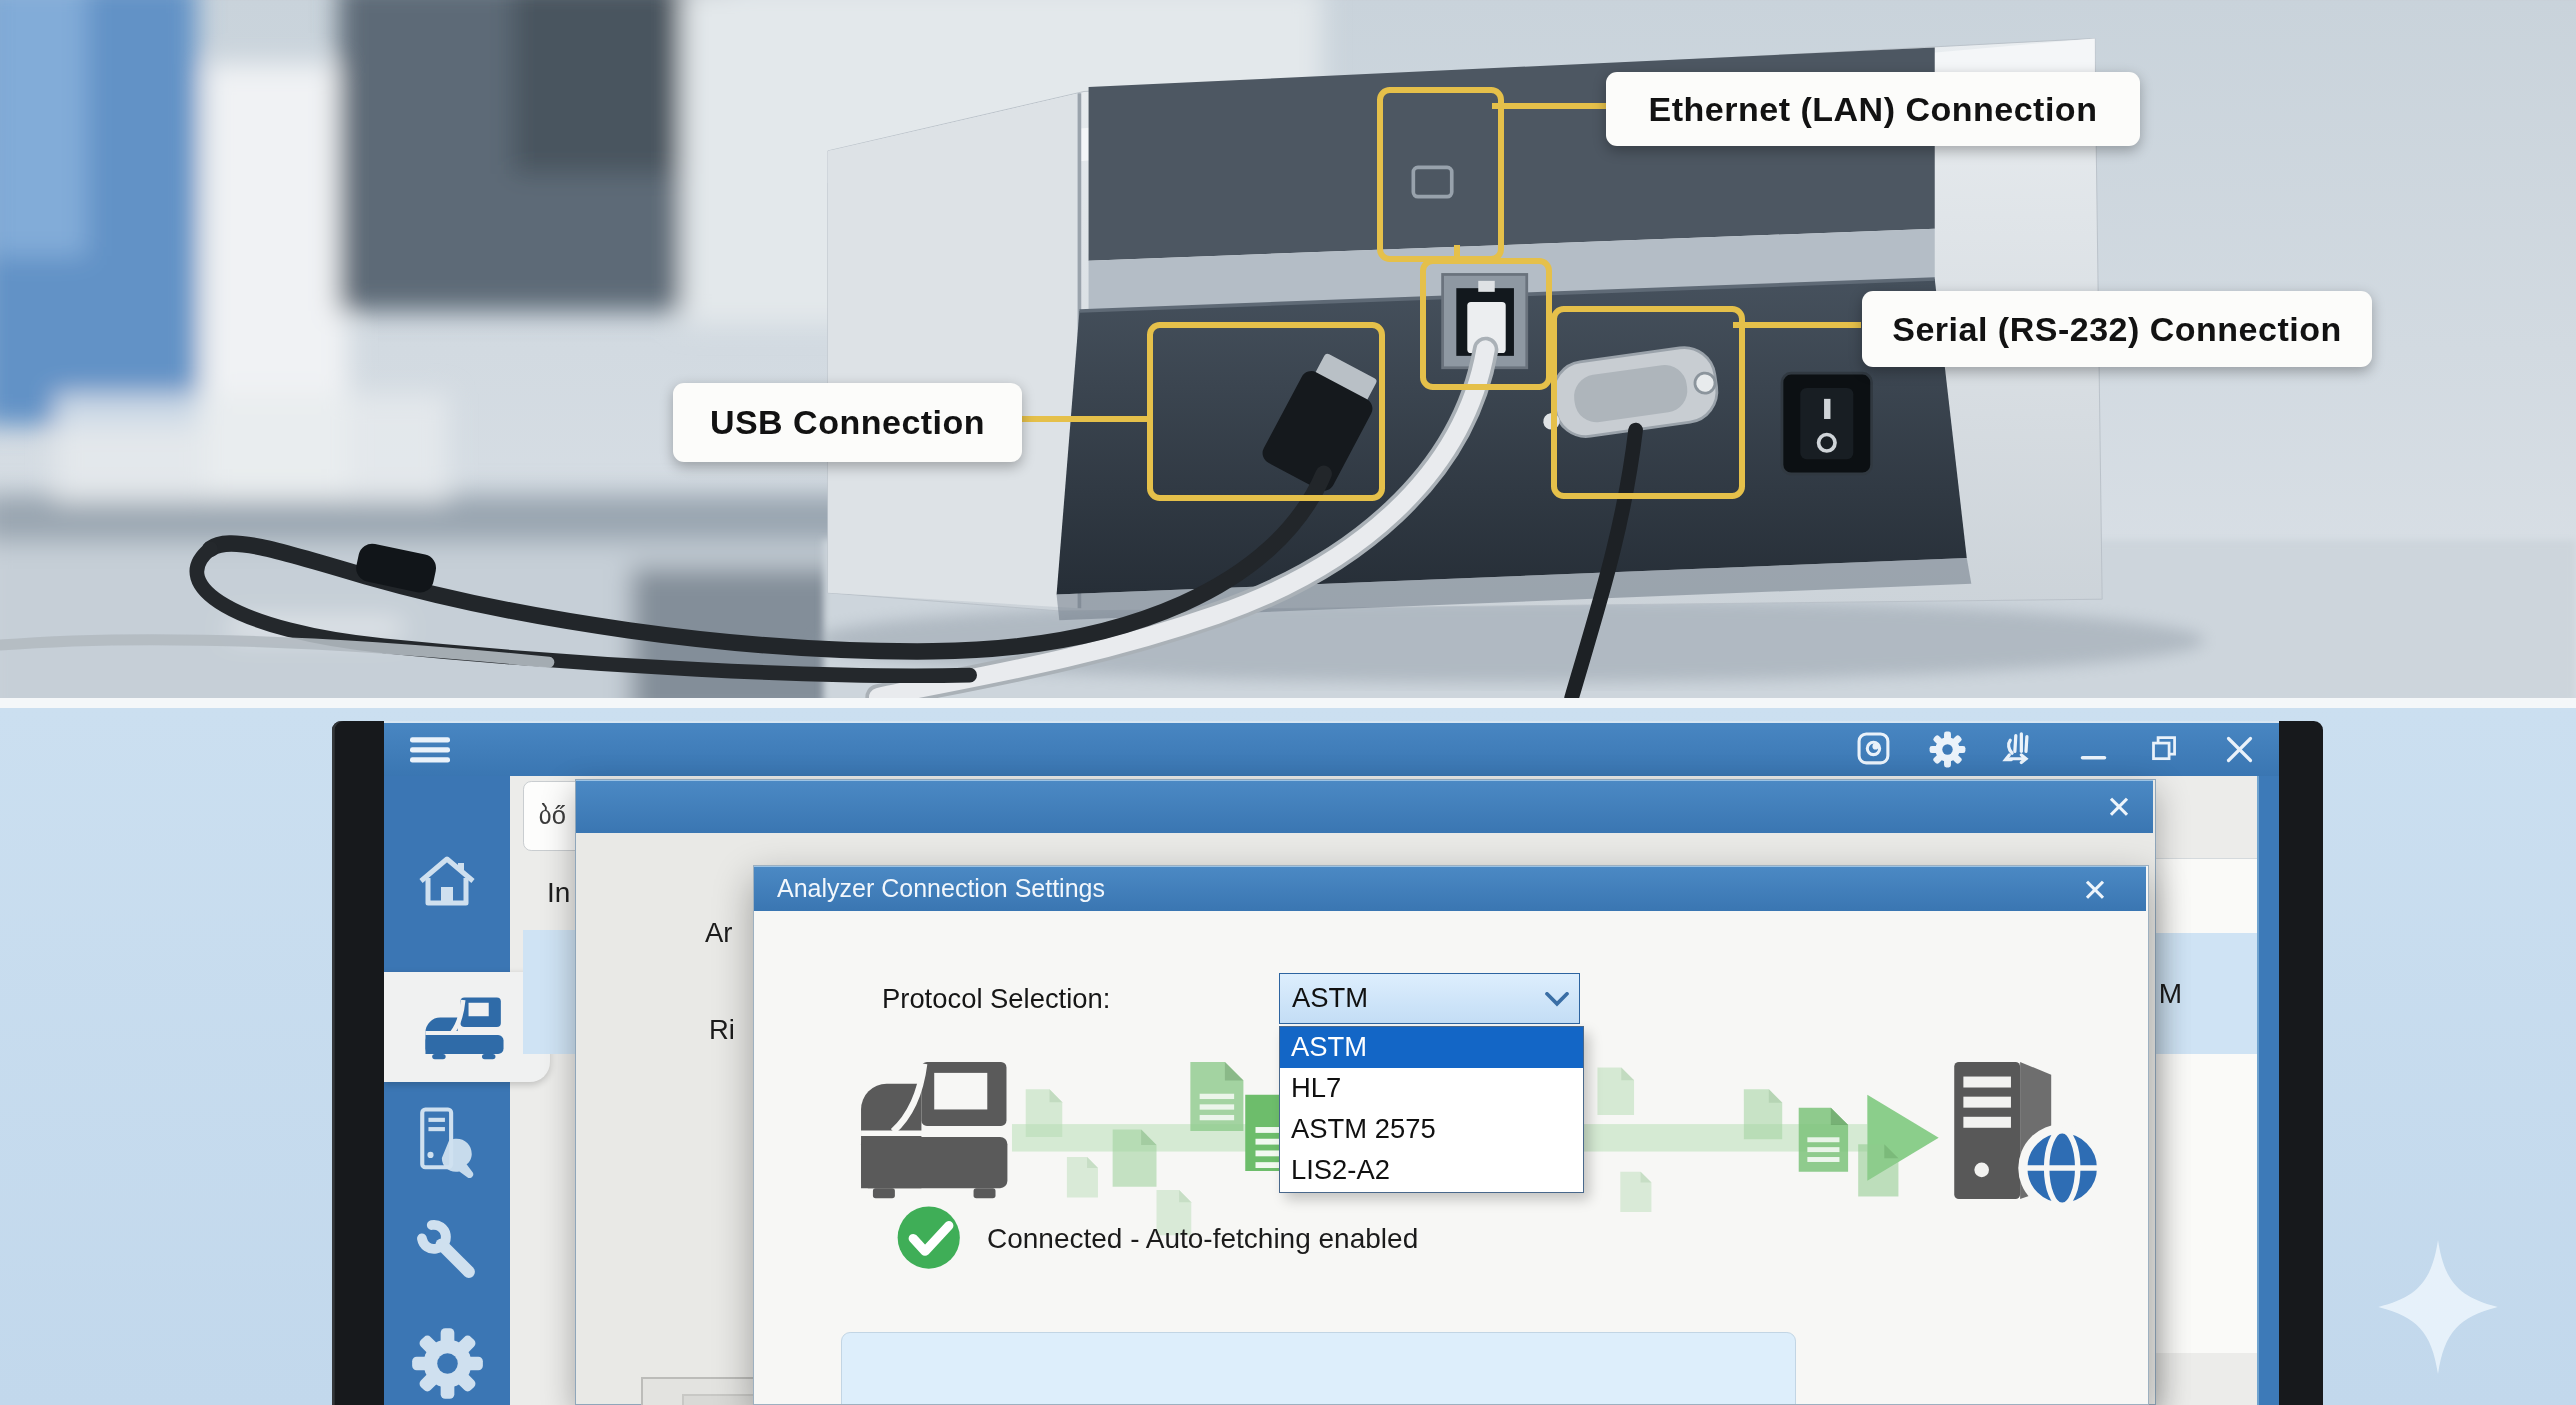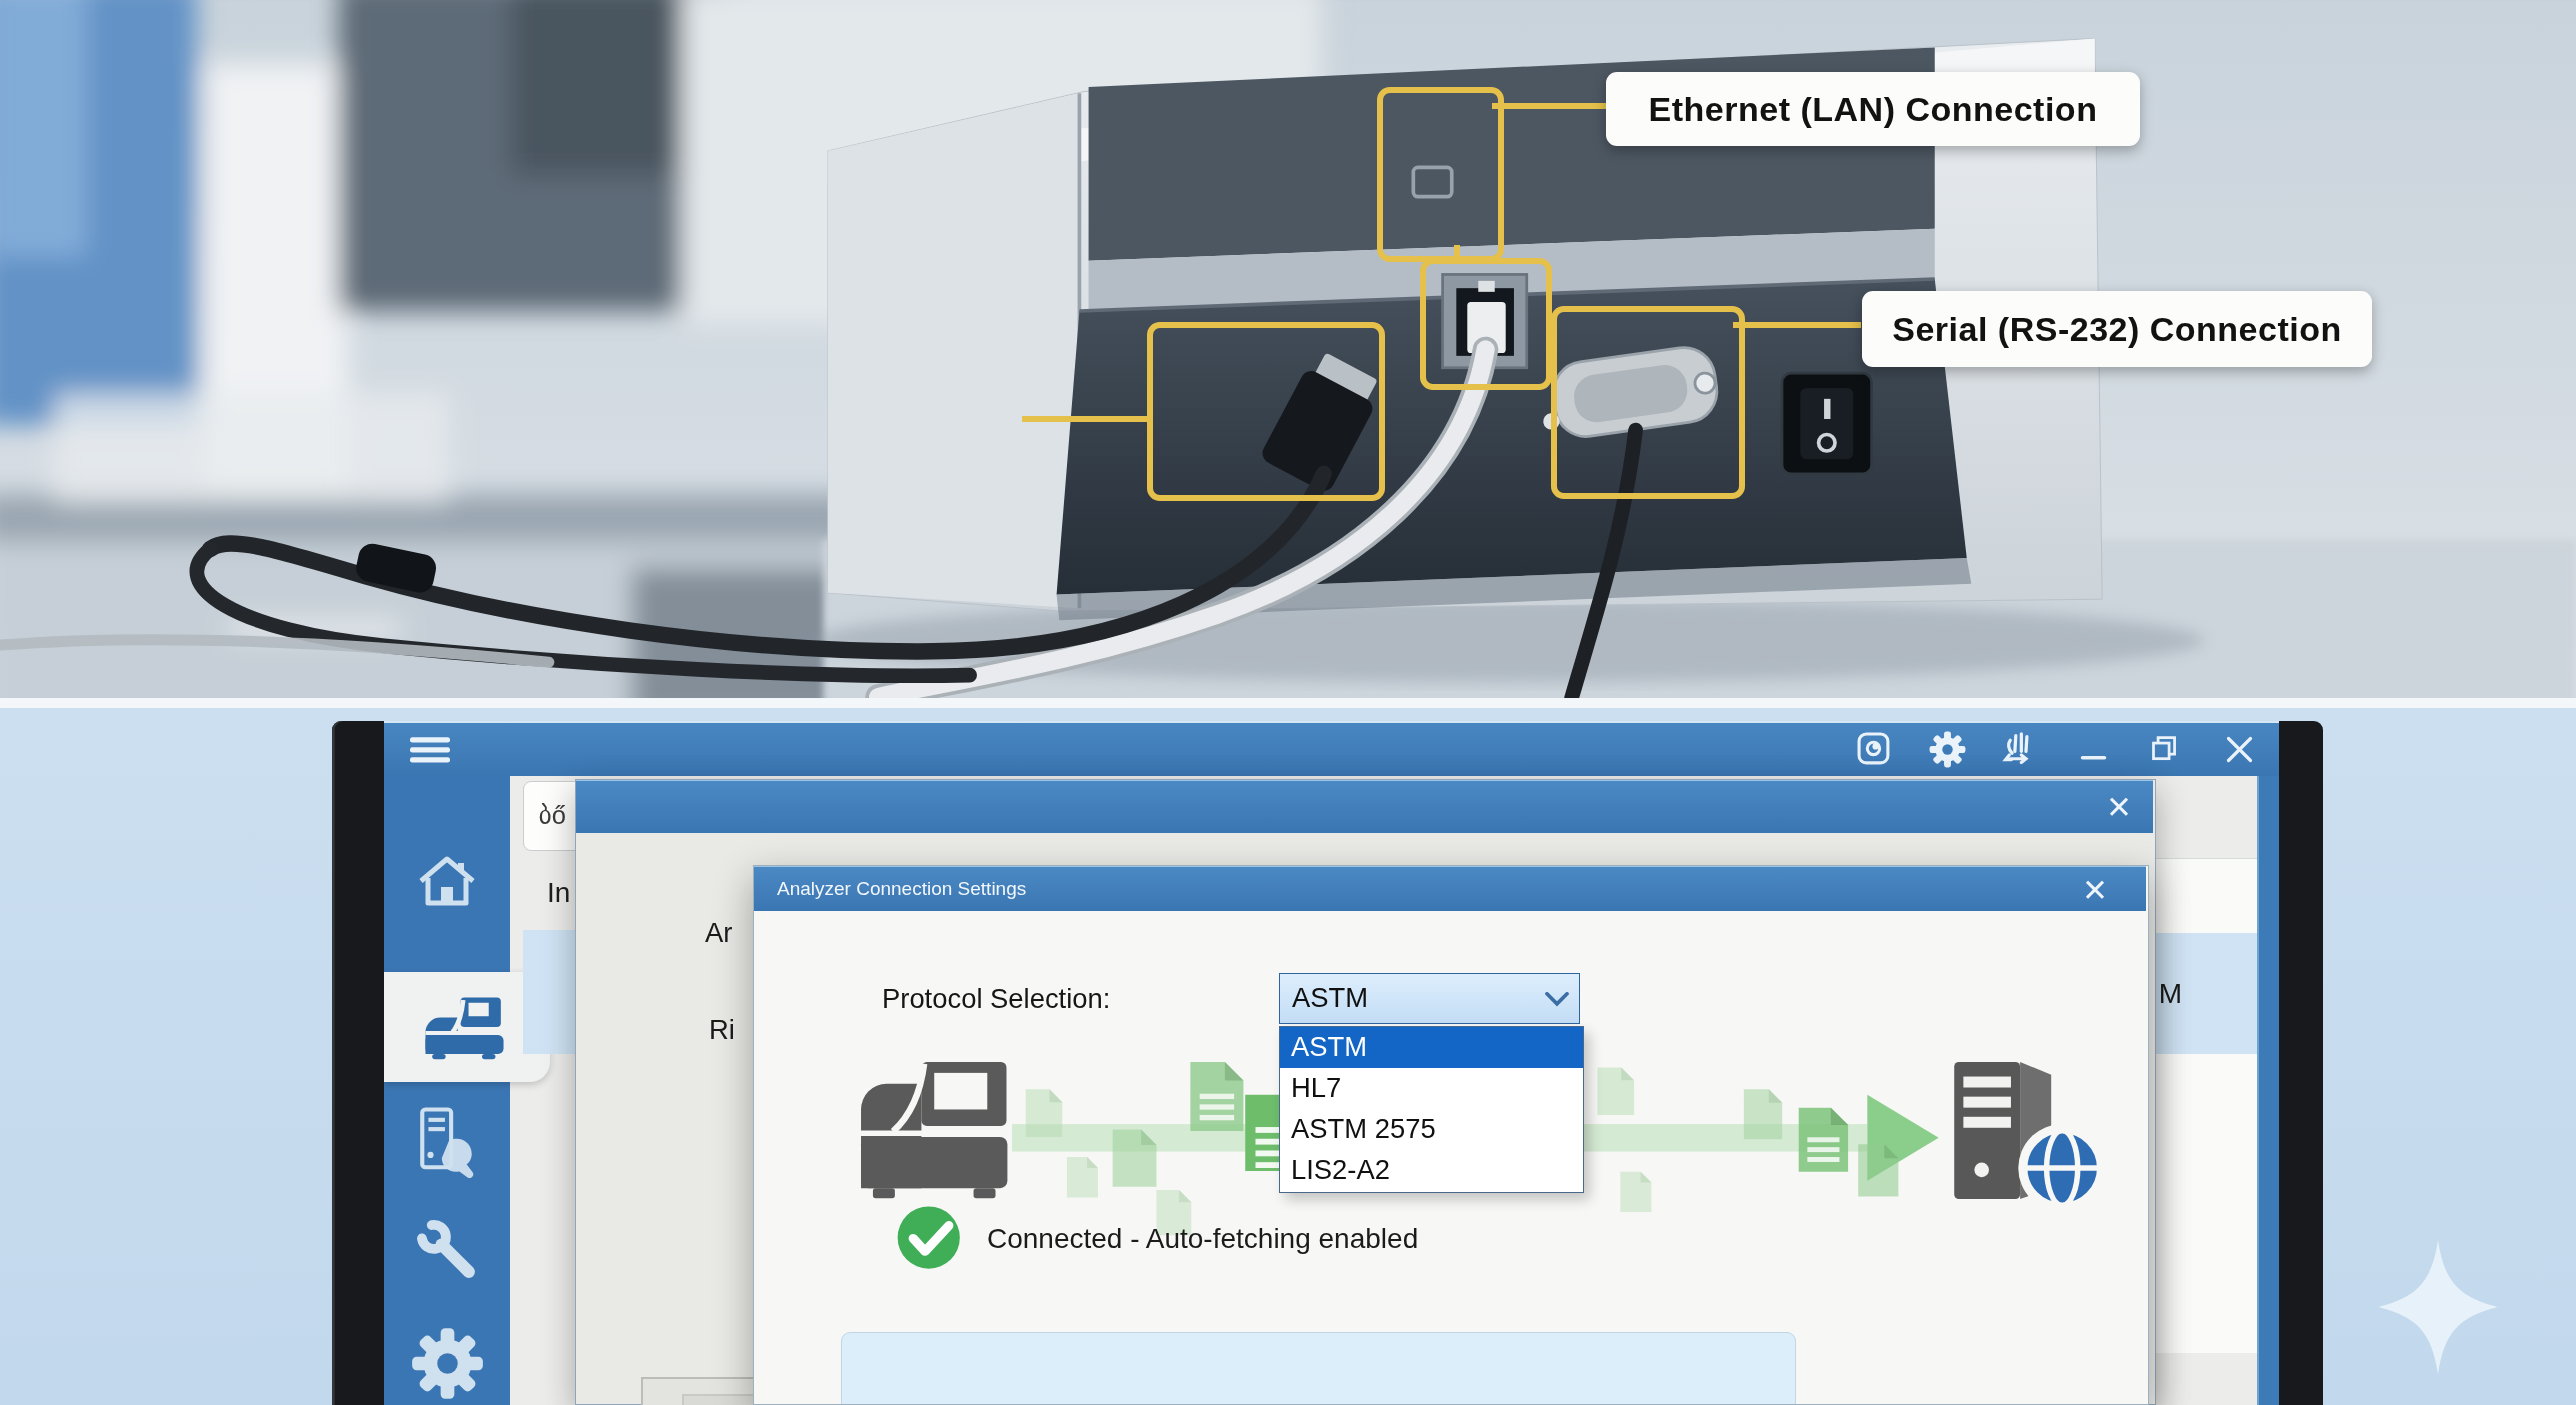--- a/index.html
+++ b/index.html
@@ -50,21 +50,21 @@
   .dlg-close{color:#eef5fb;font-size:31px;font-weight:300;line-height:1;cursor:pointer}
   #outer-dialog{left:575px;top:779px;width:1581px;height:626px;background:#e9e9e6;border:1.8px solid #8fa6ba;
                 box-sizing:border-box;box-shadow:0 11px 31px rgba(0,0,0,.30)}
   #outer-dialog .frag{color:#1b1b1b;font-size:27.4px}
   #outer-nested-a{left:65px;top:597px;width:512px;height:91px;border:2.7px solid #bcbcb9;background:#e3e3e0}
   #outer-nested-b{left:106px;top:614px;width:430px;height:73px;border:2.7px solid #c8c8c5;background:#d9d9d6}
 
   #inner-dialog{left:753px;top:865px;width:1396px;height:540px;background:#f7f7f5;border:1.8px solid #9db0c0;
                 box-sizing:border-box;box-shadow:0 12.8px 37px rgba(0,0,0,.32);overflow:hidden}
   #inner-titlebar{left:0;top:0;width:1392px;height:45px}
-  #inner-title{color:#f2f7fc;font-size:19px;font-weight:400;line-height:43px}
+  #inner-title{color:#f2f7fc;font-size:25px;font-weight:400;line-height:43px}
 
   #protocol-label{left:128px;top:107px;width:377px;height:51px;text-align:left;color:#161616;
                   font-size:27.4px;line-height:51px}
   #protocol-select{left:525px;top:107px;width:301px;height:51px;background:linear-gradient(180deg,#ddeefd,#c3ddf5);
                    border:1.8px solid #2d64a0;box-sizing:border-box;cursor:pointer}
   #protocol-select .val{color:#101010;font-size:27.4px;line-height:48px;padding-left:12px}
   #protocol-list{left:525px;top:160px;width:305px;height:167px;background:#fff;border:1.8px solid #49688c;
                  box-sizing:border-box;box-shadow:5.5px 7.3px 12.8px rgba(0,0,0,.22);z-index:9}
   .opt{height:41px;color:#101010;font-size:27.4px;line-height:40px;padding-left:11px;cursor:pointer}
   .opt.selected{background:#1366c6;color:#fff}
@@ -176,20 +176,21 @@
   <div class="abs callout-box" style="left:1147px;top:322px;width:226px;height:167px"></div>
   <div class="abs callout-box" style="left:1551px;top:306px;width:182px;height:181px"></div>
   <div class="abs callout-vline" style="left:1454px;top:245px;height:16.5px"></div>
 
   <div class="abs callout-line" style="left:1492px;top:103px;width:114px"></div>
   <div class="abs callout-line" style="left:1733px;top:322px;width:128px"></div>
   <div class="abs callout-line" style="left:1022px;top:416px;width:125px"></div>
 
   <div class="abs callout-label" style="left:1606px;top:72px;width:534px;height:74px">Ethernet (LAN) Connection</div>
   <div class="abs callout-label" style="left:1862px;top:291px;width:510px;height:76px">Serial (RS-232) Connection</div>
+  <div class="abs callout-label" style="left:673px;top:383px;width:349px;height:79px">USB Connection</div>
 </div>
 
 <div id="divider" class="abs"></div>
 <div id="desktop" class="abs">
   <svg class="abs" style="left:2360px;top:521px" width="156" height="156" viewBox="0 0 170 170">
     <path d="M85 12 C92 58 108 74 150 85 C108 96 92 112 85 158 C78 112 62 96 20 85 C62 74 78 58 85 12 Z" fill="#e9f3fb" opacity=".92"></path>
   </svg>
 </div>
 
 <div id="bezel" class="abs"></div>

